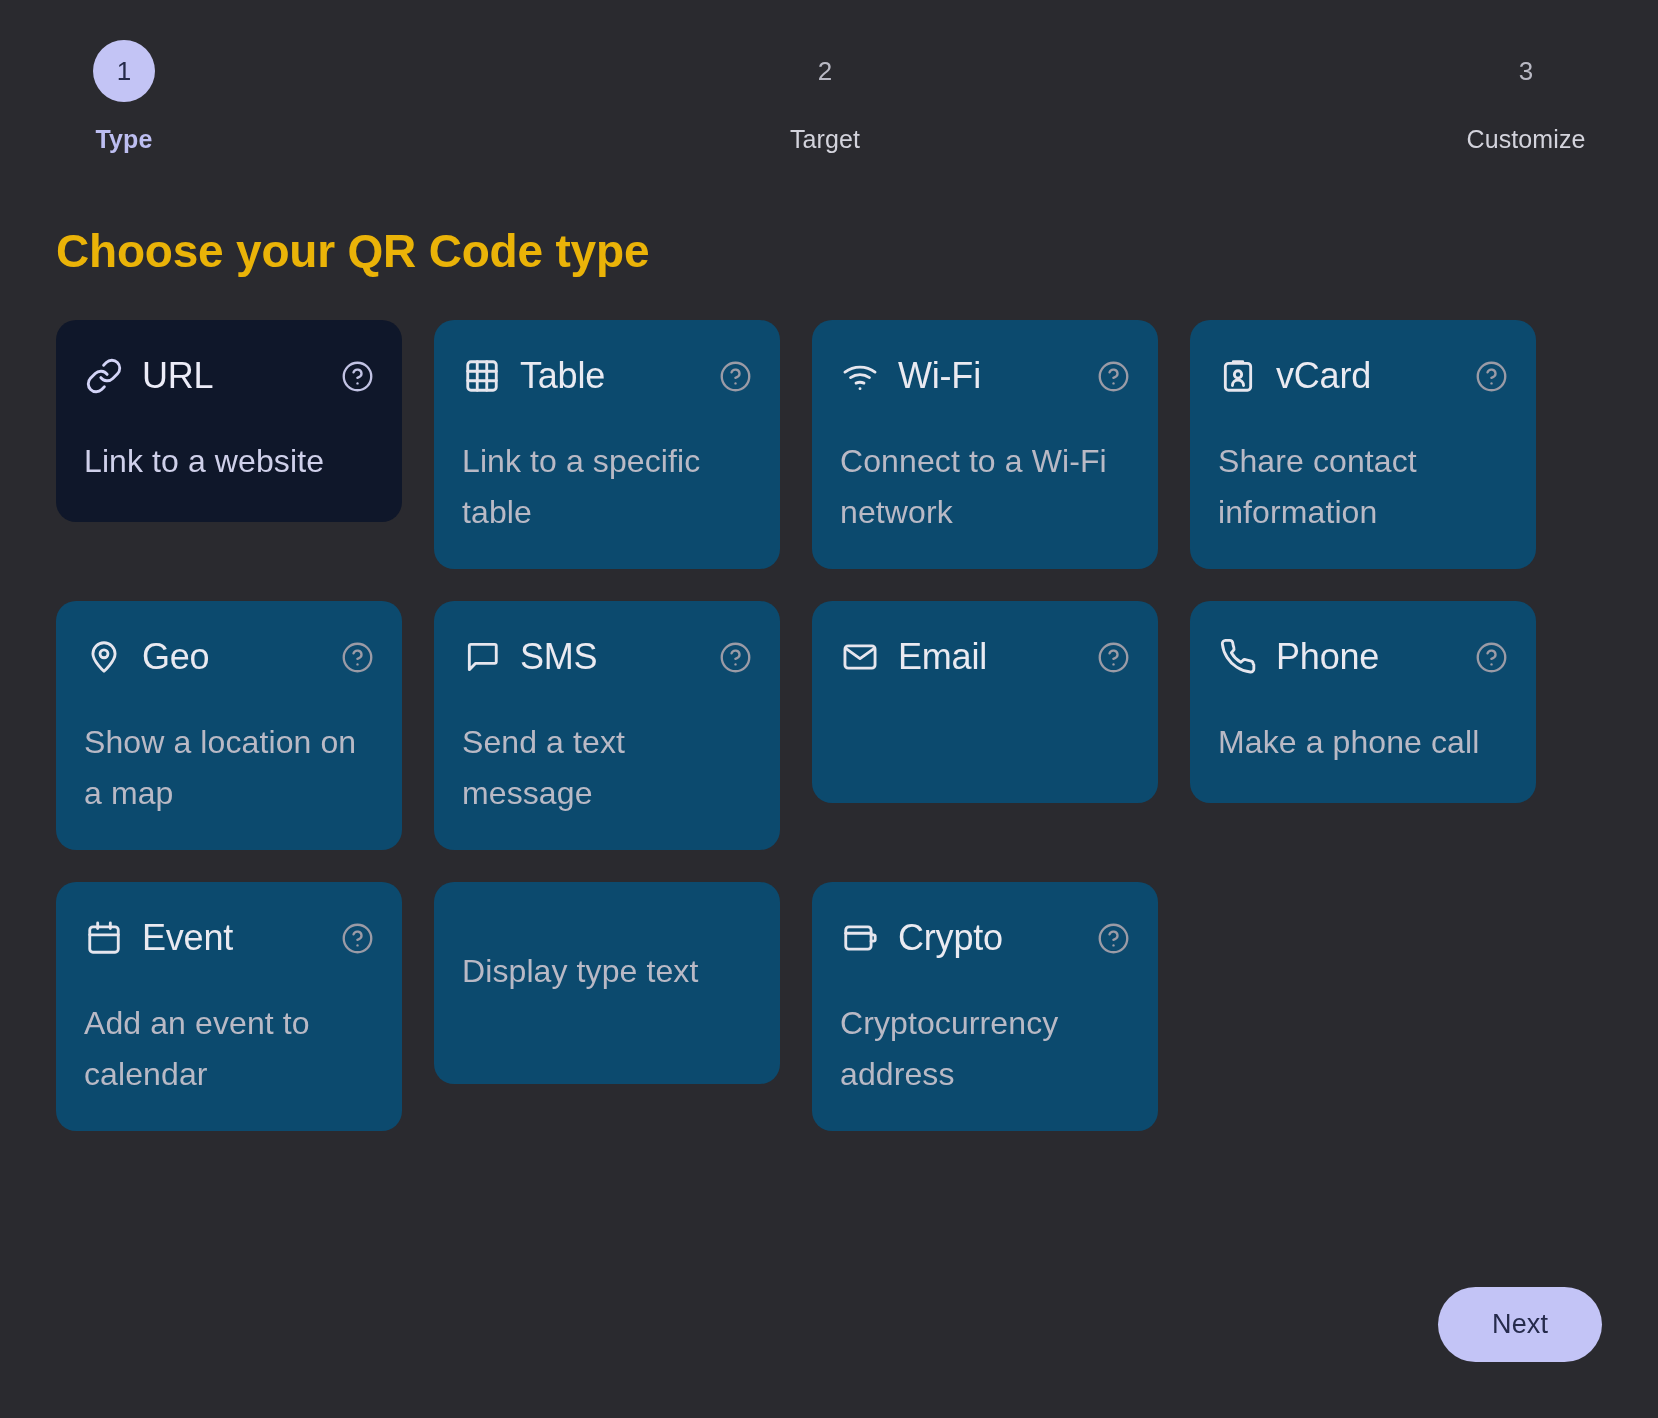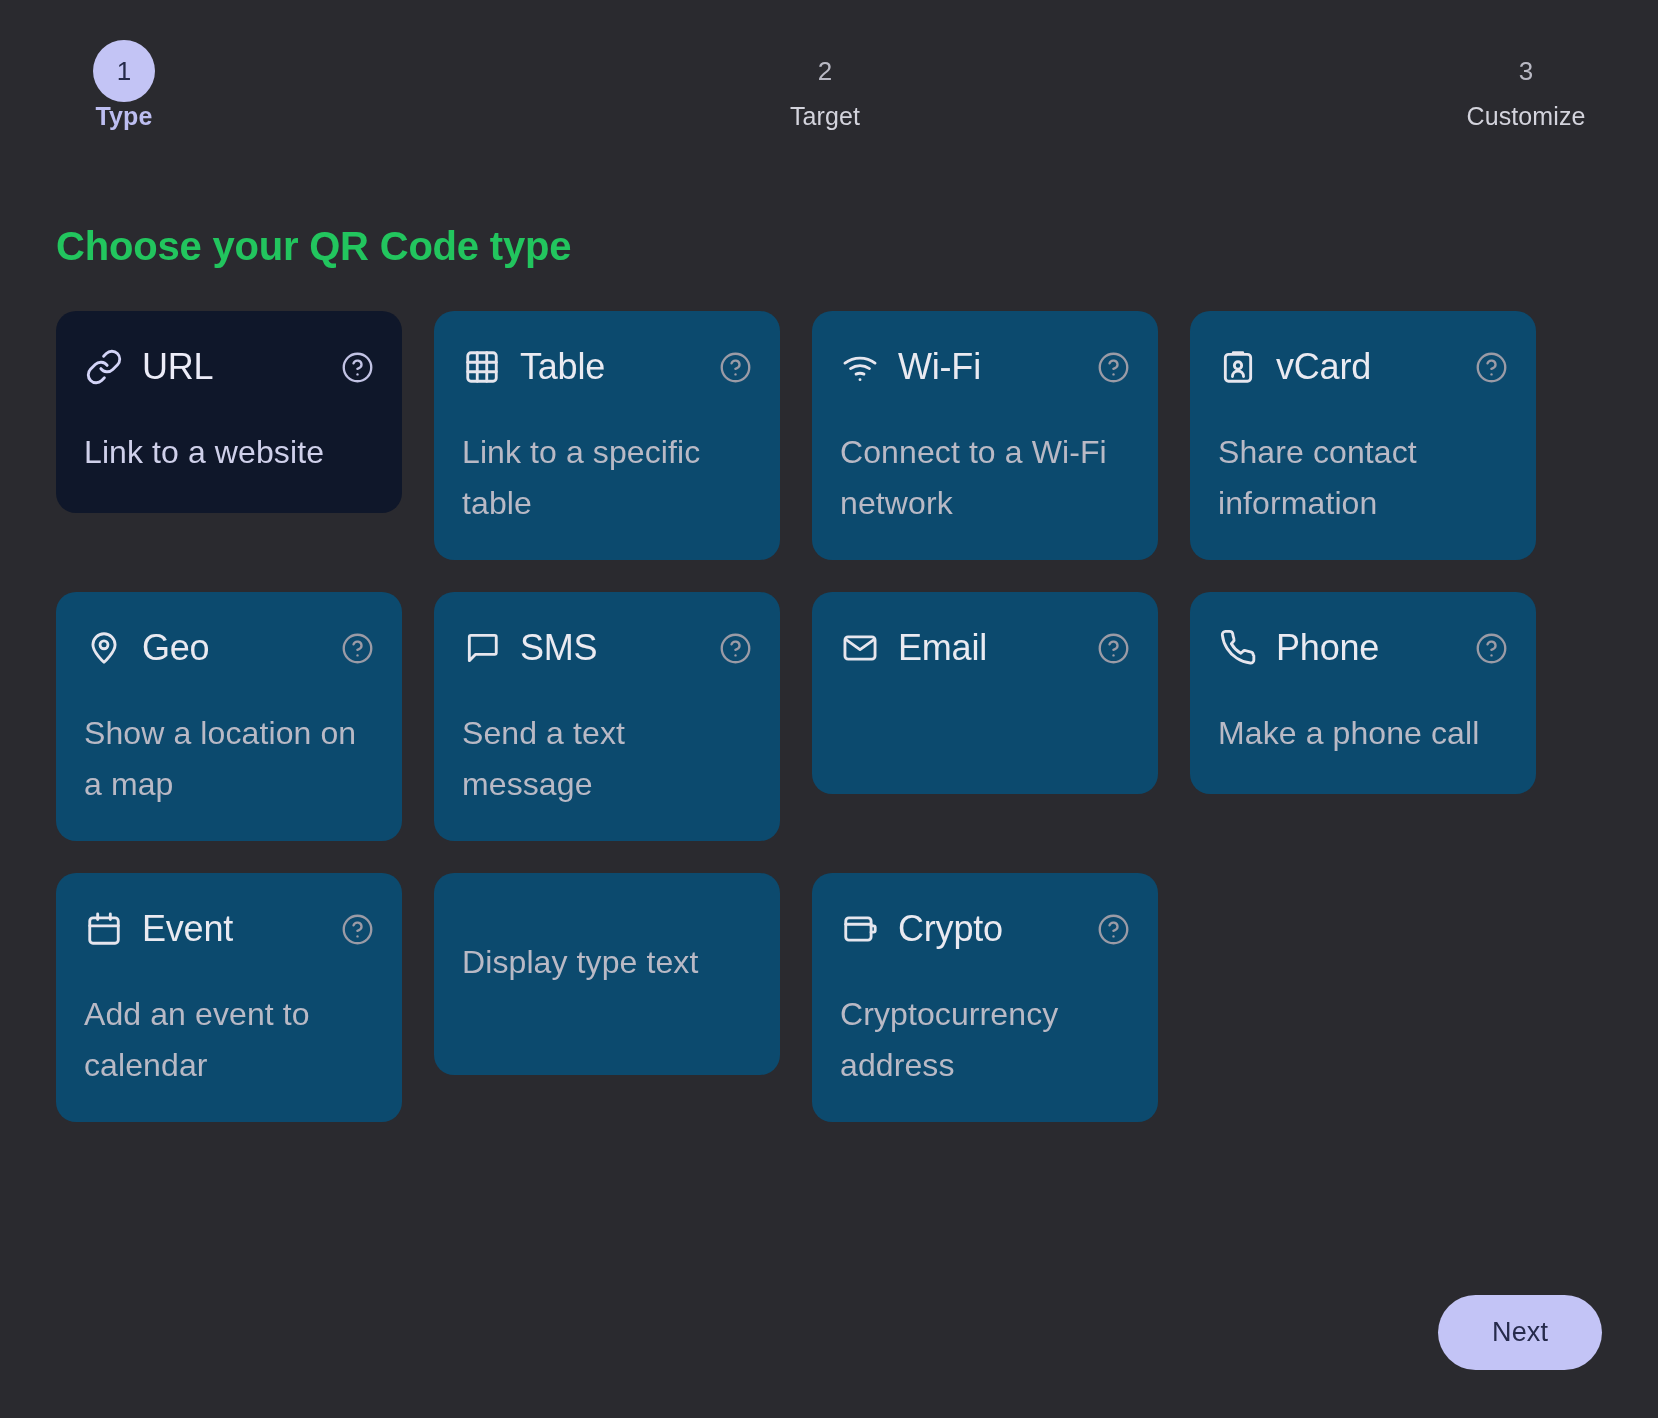--- a/index.html
+++ b/index.html
@@ -43,37 +43,38 @@
     font-size: 26px;
     font-weight: 400;
     color: #b9b9c4;
     letter-spacing: 0.2px;
   }
   .step.active .step-num {
     background: #c3c4f5;
     color: #252a48;
   }
   .step-label {
+    margin-top: 23px;
     font-size: 25px;
     color: #d3d3dc;
     letter-spacing: 0.1px;
   }
   .step.active .step-label {
     color: #bdbef1;
     font-weight: 700;
   }
   .step.left  { align-items: center; margin-left: -22px; }
   .step.right { align-items: center; margin-right: -14px; }
 
   
   .heading {
     margin-top: 54px;
-    font-size: 40px;
+    font-size: 46px;
     font-weight: 700;
-    color: #22c55e;
+    color: #eab308;
     letter-spacing: -0.2px;
   }
 
   
   .grid {
     margin-top: 42px;
     display: grid;
     grid-template-columns: repeat(4, 346px);
     column-gap: 32px;
     row-gap: 32px;
@@ -138,21 +139,21 @@
     line-height: 1.58;
     color: #b9b9c5;
     letter-spacing: 0.1px;
   }
   .card.selected .card-desc { color: #cfd0ea; }
 
   
   .footer {
     position: absolute;
     right: 56px;
-    bottom: 48px;
+    bottom: 56px;
   }
   .next-button {
     background: #c3c4f6;
     color: #262b4c;
     border: none;
     border-radius: 999px;
     font-family: "Liberation Sans", sans-serif;
     font-size: 27px;
     font-weight: 400;
     padding: 22px 54px;

